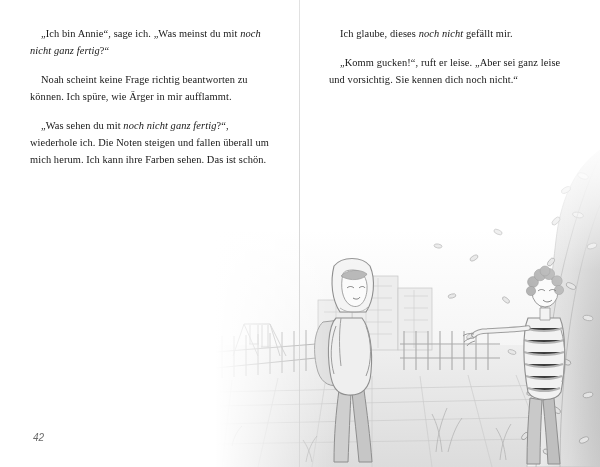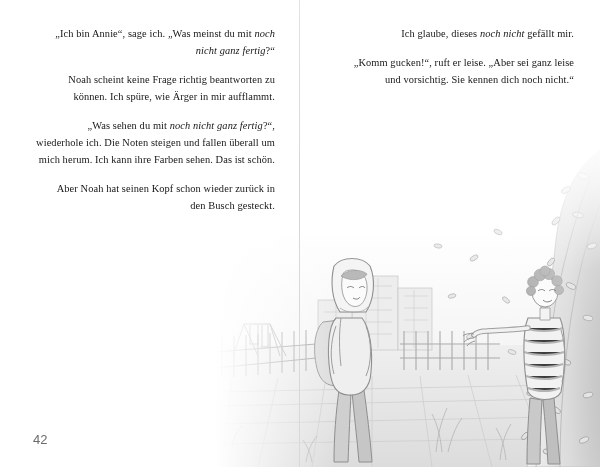--- a/index.html
+++ b/index.html
@@ -42,32 +42,32 @@
     line-height: 1.62;
     color: #161616;
     letter-spacing: .1px;
   }
   .col.left { left: 30px; }
   .col.right { left: 329px; }
 
   .para {
     margin: 0 0 12.5px 0;
     text-indent: 11px;
-    text-align: right;
   }
   .para em { font-style: italic; }
 
   
   .folio {
     position: absolute;
     left: 33px;
     top: 432px;
-    font-size: 13px;
+    font-size: 10px;
     color: #6b6b6b;
     font-family: "Liberation Sans", sans-serif;
+    font-style: italic;
   }
 
   
   .illus {
     position: absolute;
     left: 0;
     top: 0;
     width: 600px;
     height: 467px;
     pointer-events: none;
@@ -311,21 +311,20 @@
     <rect x="215" y="230" width="120" height="237" fill="url(#fadeLeft)"></rect>
     <rect x="0" y="0" width="600" height="467" fill="url(#vign)"></rect>
   </svg>
 
   <div class="spine"></div>
 
   <div class="col left">
     <p class="para"><span>„Ich bin Annie“, sage ich. „Was meinst du mit </span><em>noch nicht ganz fertig</em><span>?“</span></p>
     <p class="para"><span>Noah scheint keine Frage richtig beantworten zu können. Ich spüre, wie Ärger in mir aufflammt.</span></p>
     <p class="para"><span>„Was sehen du mit </span><em>noch nicht ganz fertig</em><span>?“, wiederhole ich. Die Noten steigen und fallen überall um mich herum. Ich kann ihre Farben sehen. Das ist schön.</span></p>
-    <p class="para"><span>Aber Noah hat seinen Kopf schon wieder zurück in den Busch gesteckt.</span></p>
   </div>
 
   <div class="col right">
     <p class="para"><span>Ich glaube, dieses </span><em>noch nicht</em><span> gefällt mir.</span></p>
     <p class="para"><span>„Komm gucken!“, ruft er leise. „Aber sei ganz leise und vorsichtig. Sie kennen dich noch nicht.“</span></p>
   </div>
 
   <div class="folio">42</div>
 
 </div>

